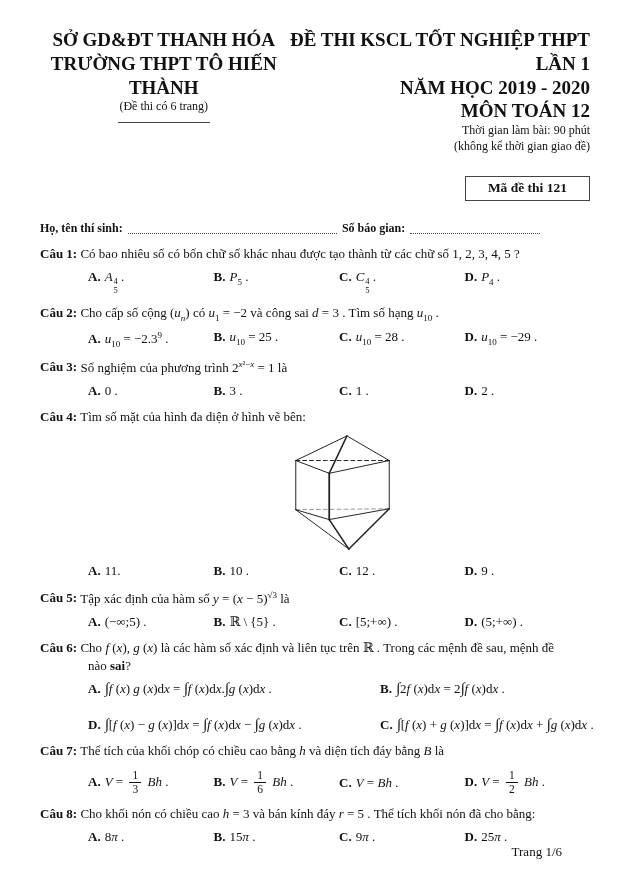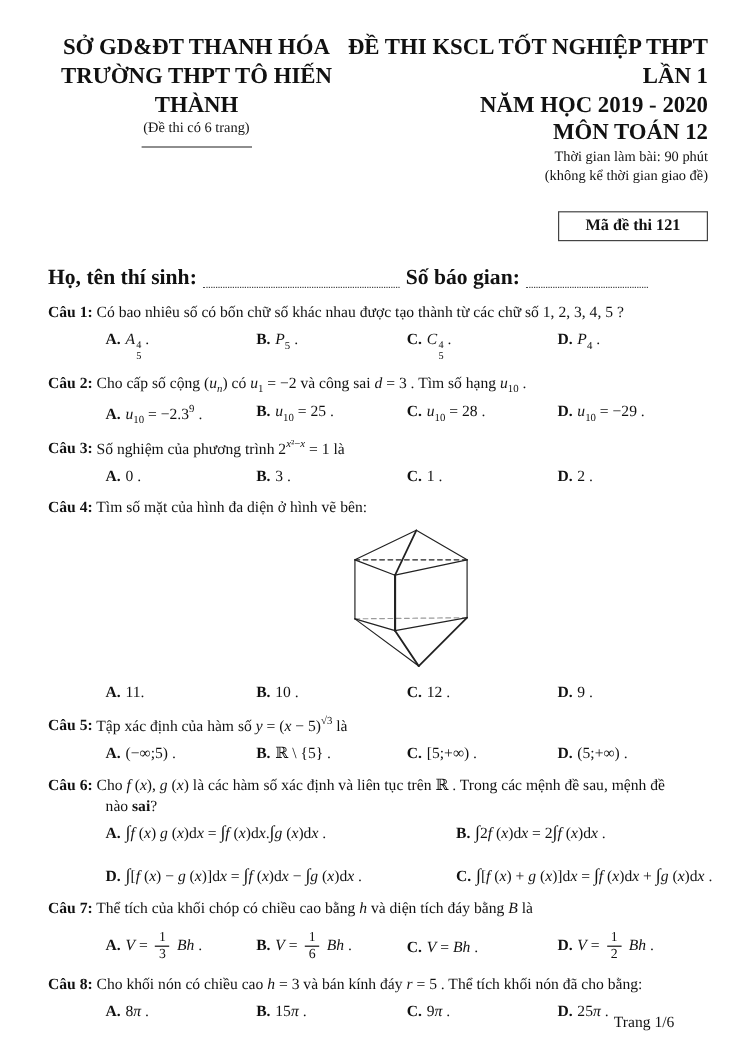--- a/index.html
+++ b/index.html
@@ -12,21 +12,21 @@
   .header-left  { width:45%; text-align:center; }
   .header-right { width:55%; text-align:right; }
   .h-bold   { font-weight:bold; font-size:19px; line-height:1.25; }
   .h-italic { font-size:12px; line-height:1.3; }
   .underline { width:92px; border-top:1.2px solid #444; margin:7px auto 0; }
 
   .code-row { text-align:right; margin-top:22px; }
   .code-box { display:inline-block; border:1.6px solid #444; padding:3px 22px 4px; font-weight:bold; font-size:13.5px; }
 
   
-  .student-line { display:flex; align-items:flex-end; margin-top:20px; width:500px; font-size:18px; }
+  .student-line { display:flex; align-items:flex-end; margin-top:20px; width:500px; font-size:12px; }
   .student-line .lbl { font-weight:bold; white-space:nowrap; }
   .leader { flex-grow:1; border-bottom:1.6px dotted #444; height:13px; margin:0 5px 2px; }
   .leader.short { flex-grow:0.62; margin-right:0; }
 
   
   .q { margin-top:9px; font-size:13px; }
   .q-stem { line-height:1.45; }
   .q-label { font-weight:bold; }
   .q-stem2 { padding-left:48px; line-height:1.35; }
   .opts { display:flex; padding-left:48px; margin-top:5px; }

